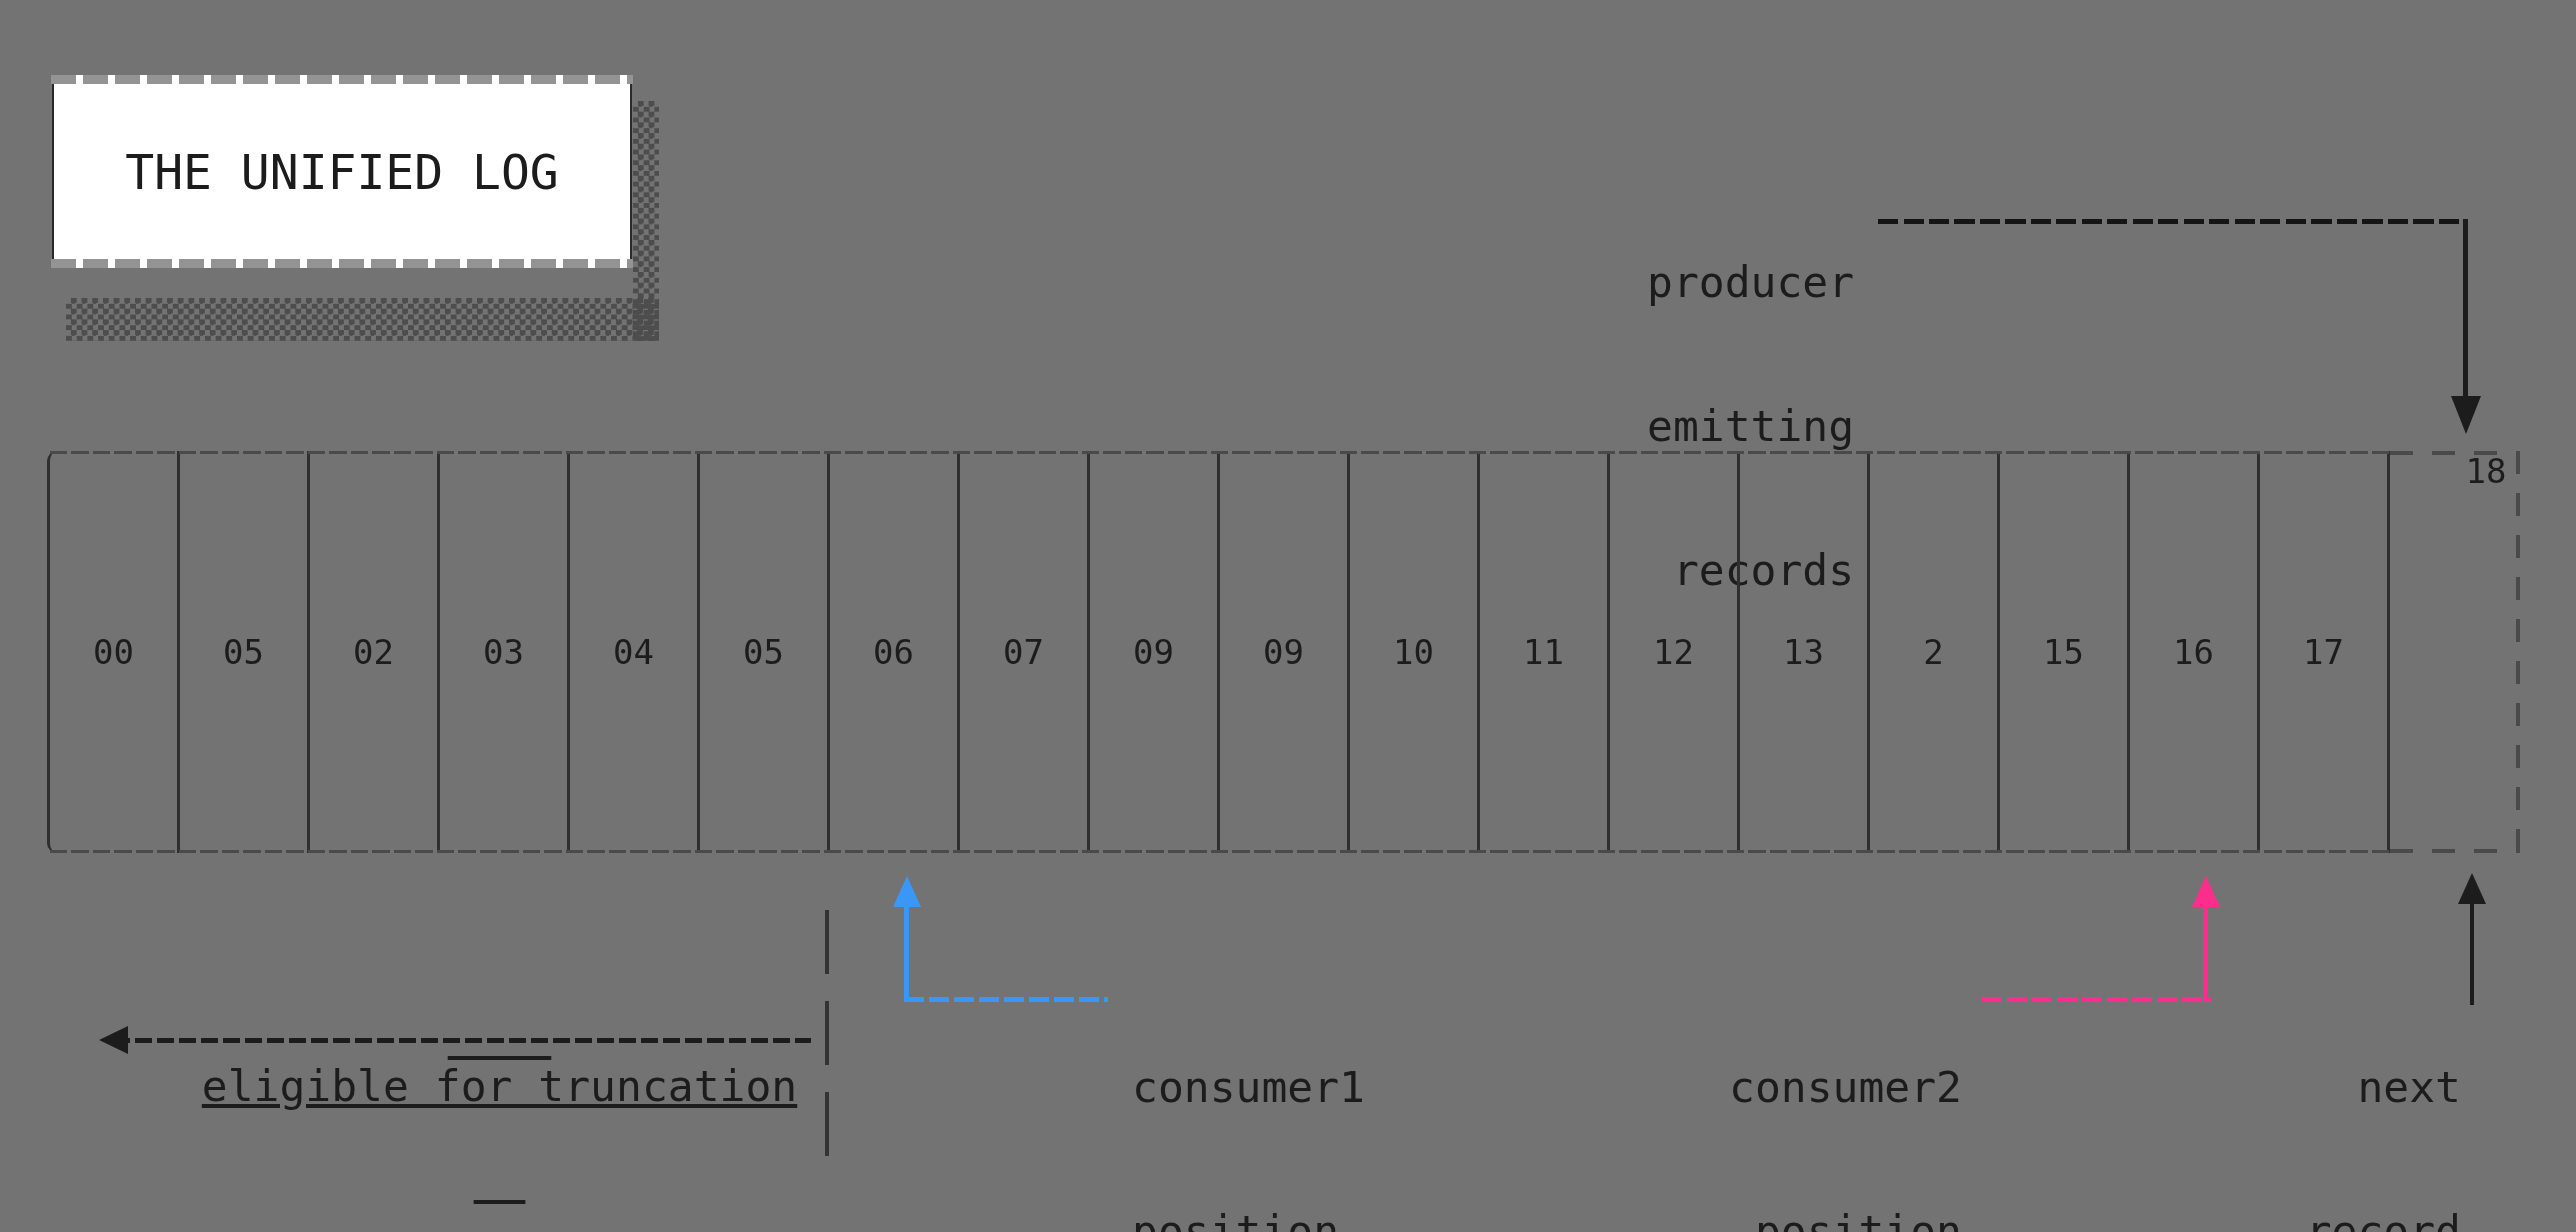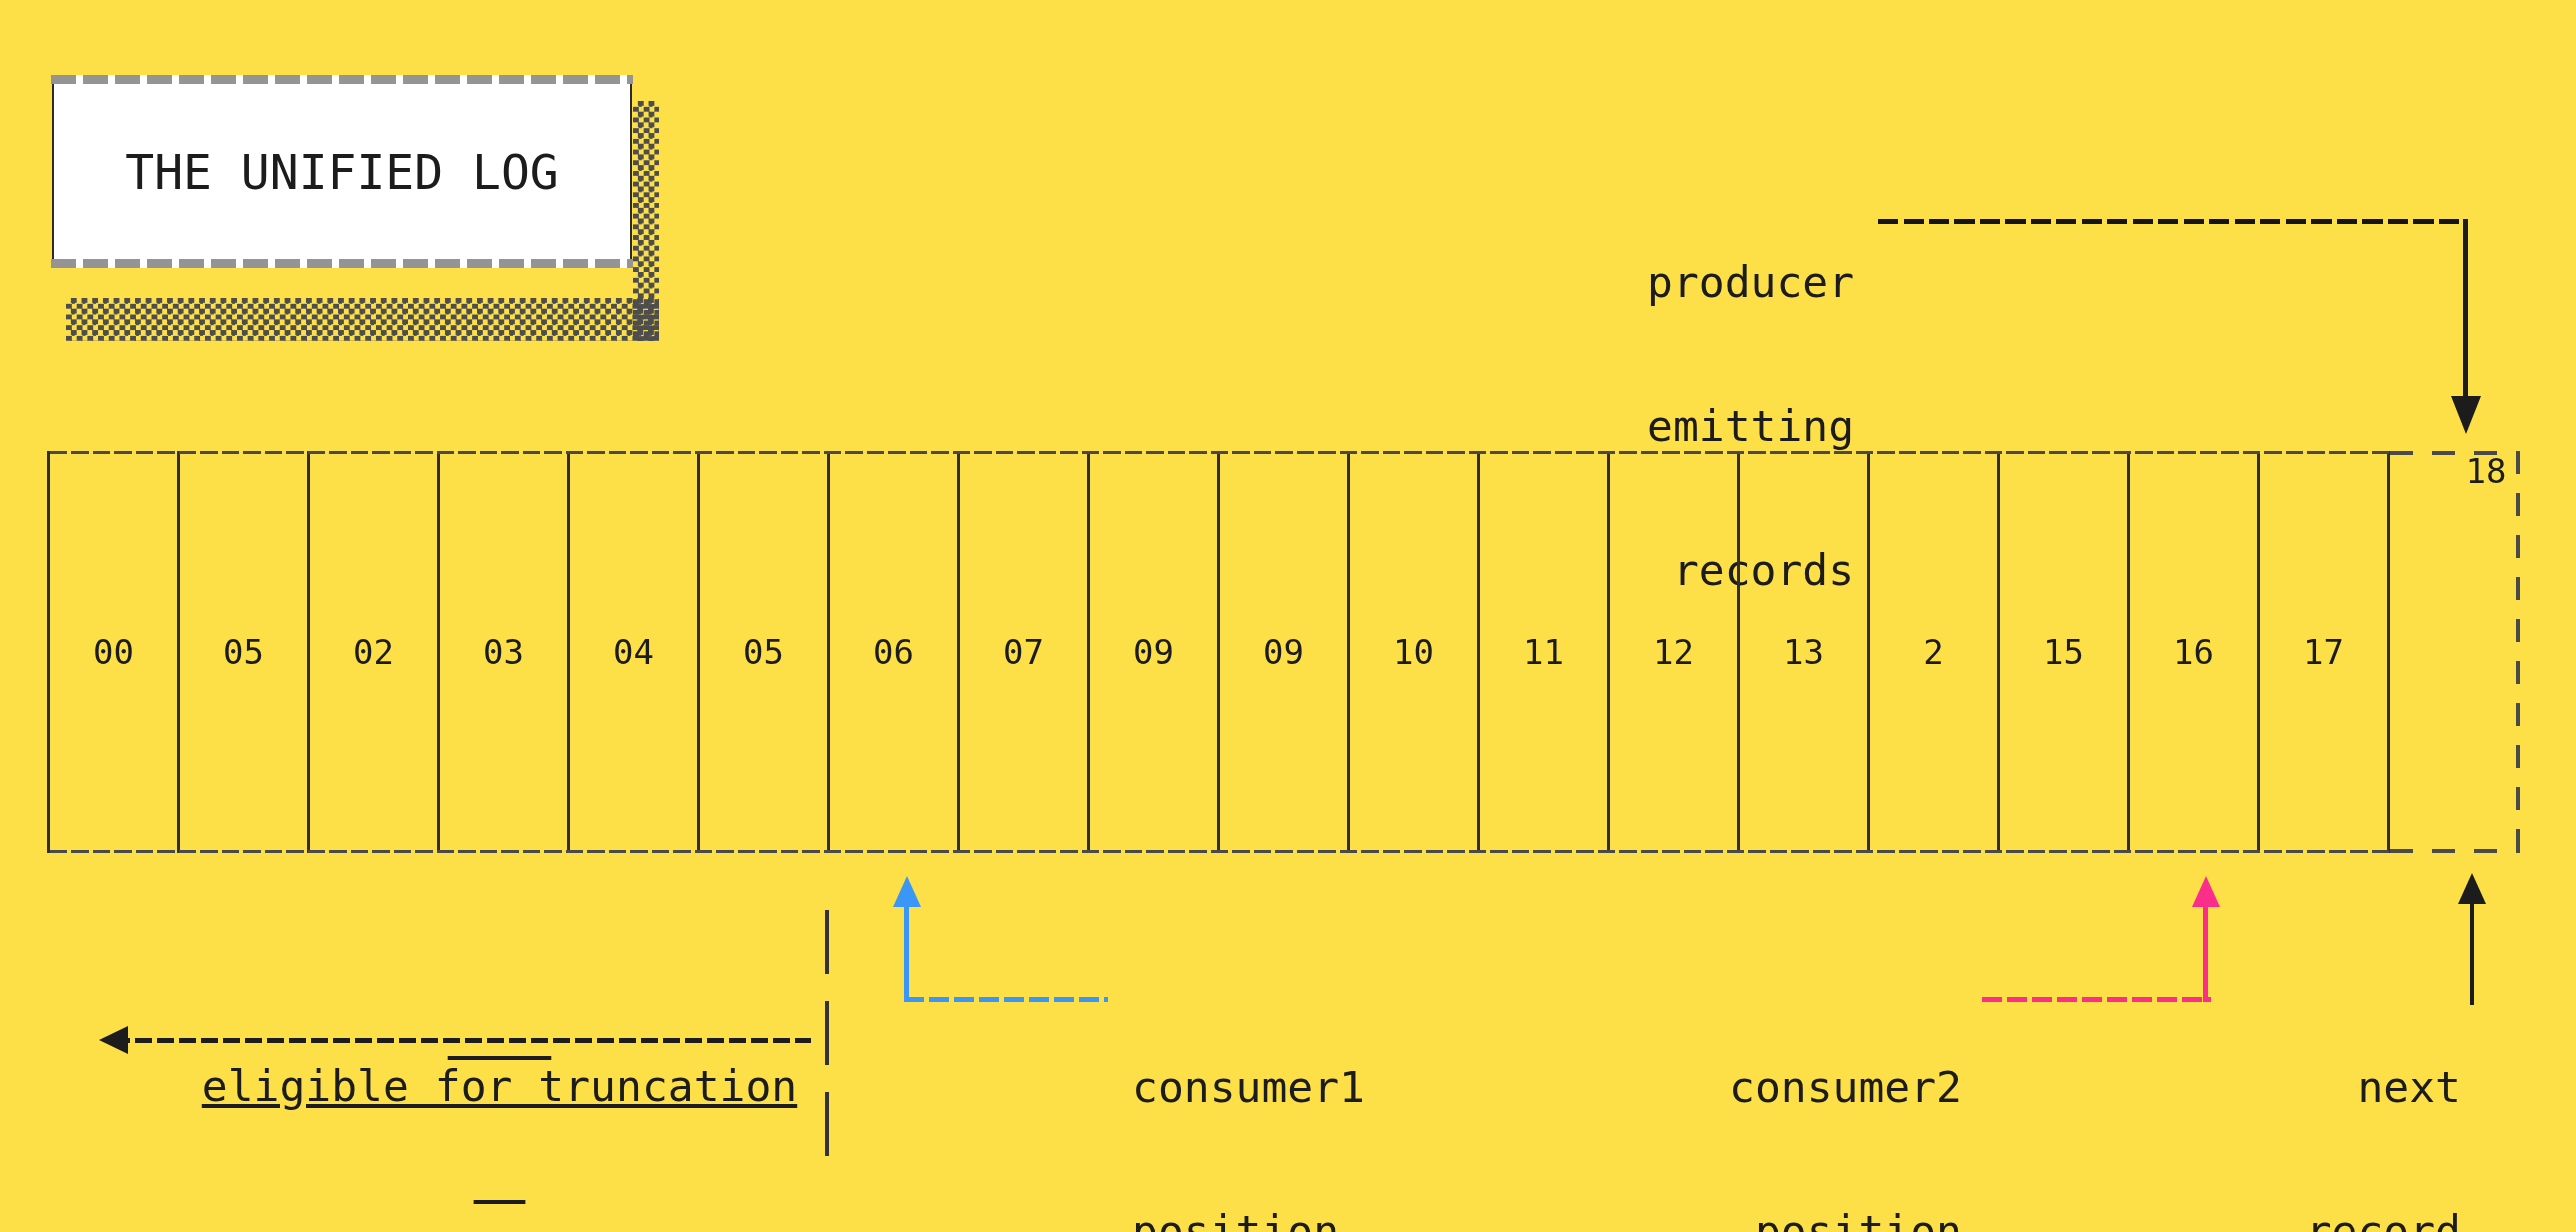--- a/index.html
+++ b/index.html
@@ -1,19 +1,19 @@
 <!DOCTYPE html>
 <html style="font-size:10.7px"><head>
 <meta charset="utf-8">
 <style>
   html,body{margin:0;padding:0;background:#ffffff;}
   .stage{
     position:relative;
     width:2576px;height:1232px;
-    background:#fde047;
+    background:#737373;
     font-family:"DejaVu Sans Mono","Liberation Mono",monospace;
     color:#1c1c1c;
     overflow:hidden;
   }
   
   .title-box{
     position:absolute;left:52px;top:75px;width:580px;height:193px;
     border-left:2.7px solid #2b2b2b;border-right:2.7px solid #2b2b2b;
     box-sizing:border-box;
     display:flex;align-items:center;justify-content:center;
@@ -32,21 +32,21 @@
     z-index:1;
   }
   .dither.right{left:633px;top:101px;width:25.5px;height:240px;}
   .dither.bottom{left:66px;top:298px;width:593px;height:43px;}
 
   
   .log-row{
     position:absolute;left:47px;top:451px;width:2343px;height:402px;
     border-left:3.4px solid #2f2f2f;
     box-sizing:border-box;
-    display:flex;align-items:stretch;
+    display:flex;align-items:stretch;border-radius:10px;
   }
   .stitch{
     position:absolute;left:0;right:0;height:3.4px;
     background:repeating-linear-gradient(90deg,#4a4a4a 0 17.4px,transparent 17.4px 21.5px);
   }
   .stitch.top{top:0;}
   .stitch.bottom{bottom:0;}
   .cell{
     flex:1 1 0;
     border-right:3.4px solid #2f2f2f;

